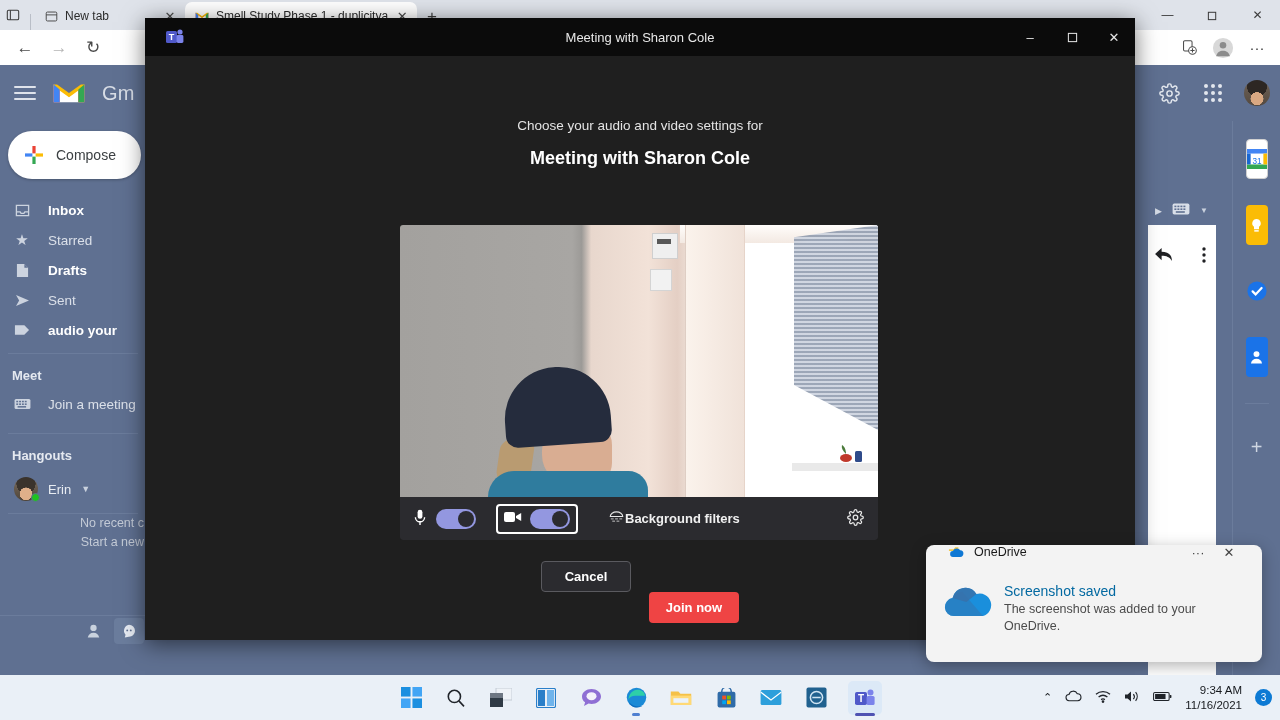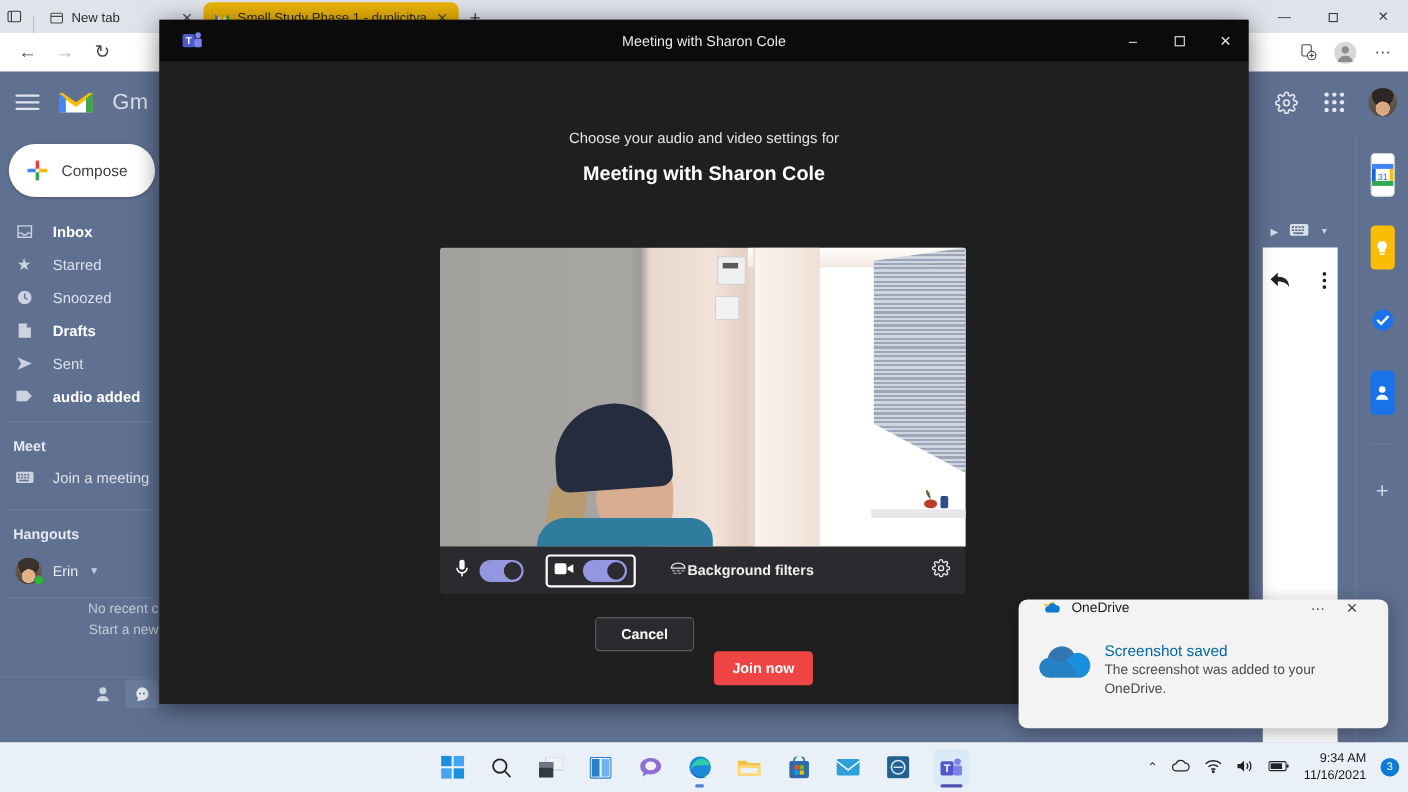--- a/index.html
+++ b/index.html
@@ -20,21 +20,21 @@
   }
   .tab-icon-left {
     width:26px; height:30px; display:flex; align-items:center; justify-content:center;
   }
   .tab {
     height:28px; display:flex; align-items:center; gap:7px;
     padding:0 8px 0 10px; font-size:12px; color:#2b2b2b;
     border-radius:7px 7px 0 0; min-width:150px; position:relative;
   }
   .tab.inactive { background:transparent; }
-  .tab.active { background:#eab308; }
+  .tab.active { background:#ffffff; }
   .tab-title { flex:1; white-space:nowrap; overflow:hidden; text-overflow:clip; }
   .tab-close { font-size:13px; color:#4a4a4a; width:14px; text-align:center; }
   .tab-new { font-size:17px; color:#3c3c3c; padding:0 10px 3px 10px; }
   .vdiv { width:1px; height:16px; background:#b9bec7; margin:0 4px; }
 
   #wincontrols {
     position:absolute; top:0; right:0; height:30px; display:flex; align-items:center;
   }
   #wincontrols div {
     width:45px; height:30px; display:flex; align-items:center; justify-content:center;
@@ -436,29 +436,20 @@
               <path d="M1.5 2.5h13v11h-13z" fill="none" stroke="#ccd3df" stroke-width="1.4"></path>
               <path d="M1.5 9.5h4l1 1.6h3l1-1.6h4" fill="none" stroke="#ccd3df" stroke-width="1.4"></path>
             </svg>
         </span>
         <span>Inbox</span>
       </div>
       <div class="navitem">
         <span class="navicon">★</span>
         <span>Starred</span>
       </div>
-      <div class="navitem">
-        <span class="navicon">
-          <svg width="15" height="15" viewBox="0 0 16 16">
-              <circle cx="8" cy="8" r="6.6" fill="#ccd3df"></circle>
-              <path d="M8 4v4.3l2.7 1.6" fill="none" stroke="#5f7091" stroke-width="1.3"></path>
-            </svg>
-        </span>
-        <span>Snoozed</span>
-      </div>
       <div class="navitem bold">
         <span class="navicon">
           <svg width="13" height="15" viewBox="0 0 14 16">
               <path d="M1 1h8l4 4v10H1z" fill="#ccd3df"></path>
               <path d="M9 1v4h4" fill="#5f7091"></path>
             </svg>
         </span>
         <span>Drafts</span>
       </div>
       <div class="navitem">
@@ -468,21 +459,21 @@
             </svg>
         </span>
         <span>Sent</span>
       </div>
       <div class="navitem bold">
         <span class="navicon">
           <svg width="16" height="12" viewBox="0 0 17 12">
               <path d="M1 1h10l5 5-5 5H1z" fill="#ccd3df"></path>
             </svg>
         </span>
-        <span>audio added</span>
+        <span>audio your</span>
       </div>
 
       <div class="hr"></div>
       <div class="sec-title">Meet</div>
       <div class="navitem">
         <span class="navicon">
           <svg width="17" height="12" viewBox="0 0 18 12">
               <rect x="0.6" y="0.6" width="16.8" height="10.8" rx="1.6" fill="#ccd3df"></rect>
               <g fill="#5f7091">
                 <rect x="2.4" y="2.6" width="2" height="1.6"></rect>

